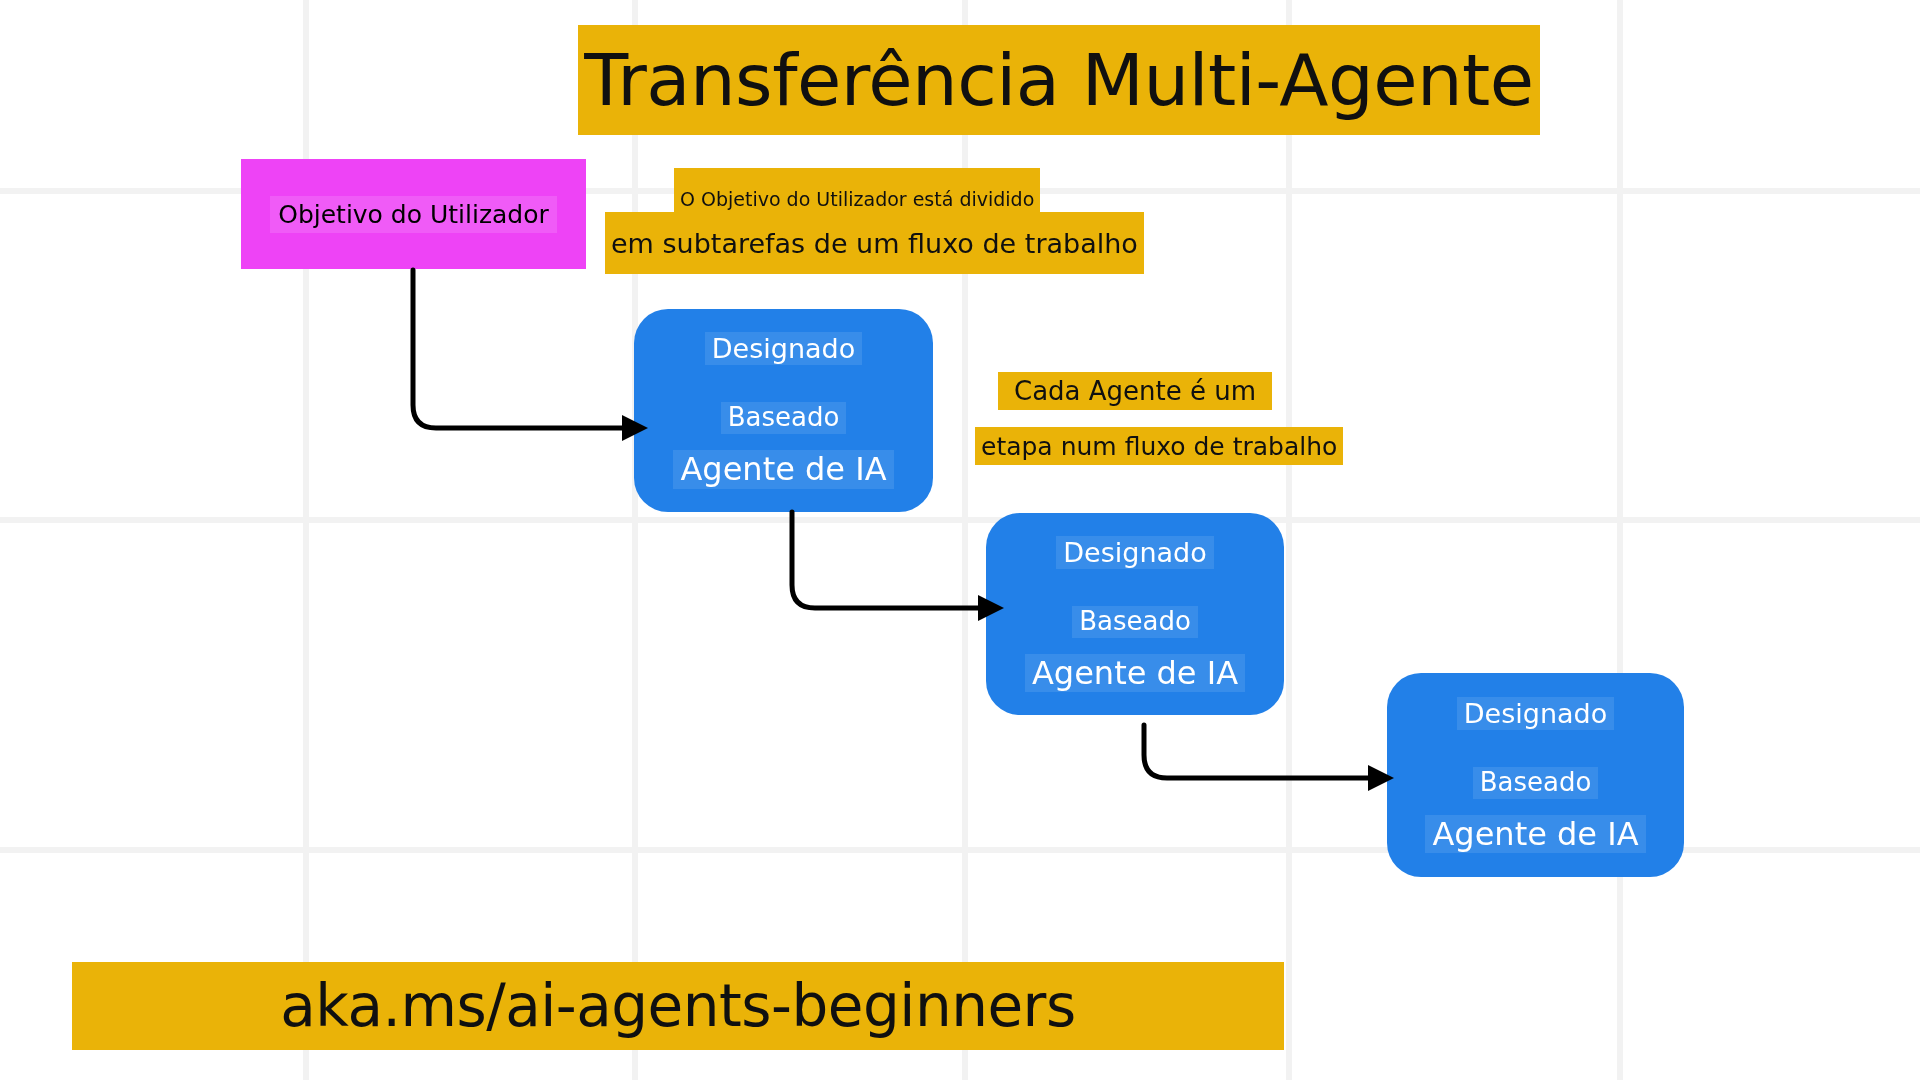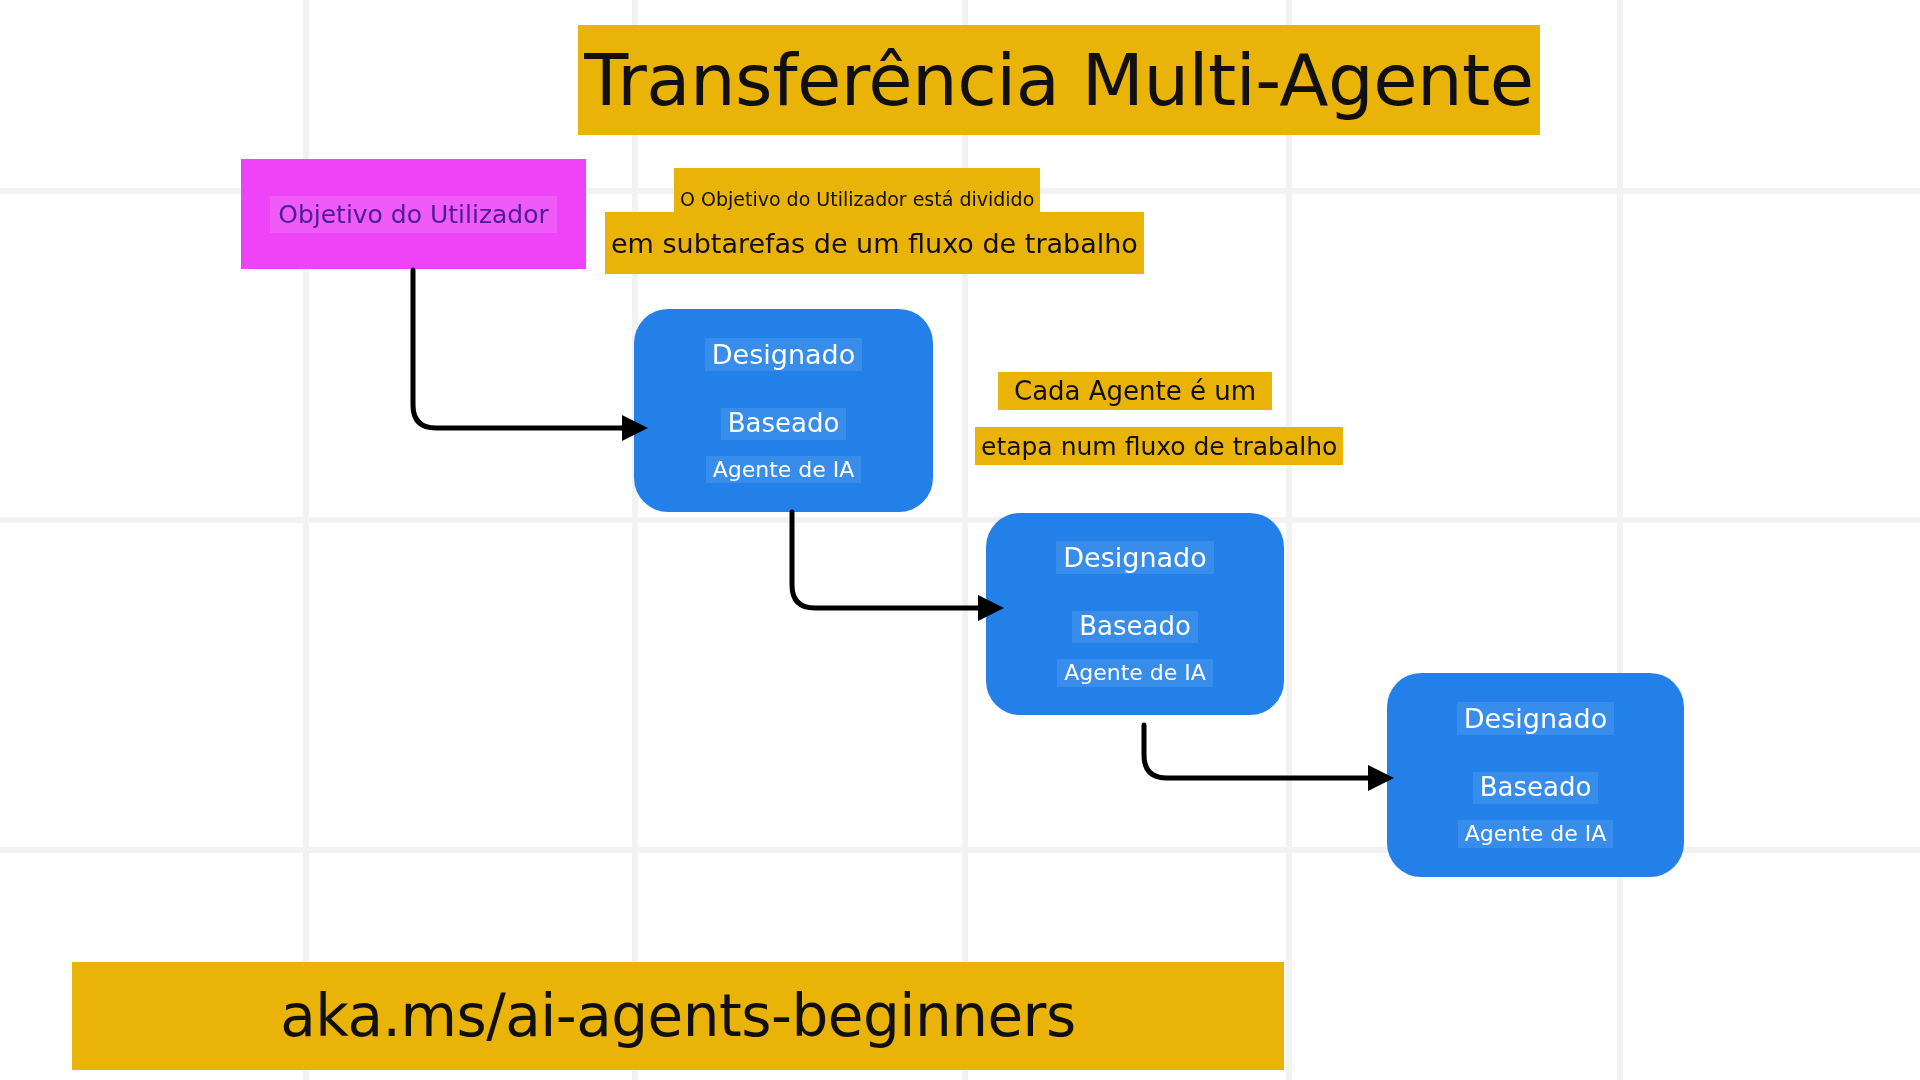--- a/index.html
+++ b/index.html
@@ -88,21 +88,21 @@
     top: 427px;
     height: 38px;
     padding: 0 6px;
     font-size: 25px;
   }
 
   #url-band {
     left: 72px;
     top: 962px;
     width: 1212px;
-    height: 108px;
+    height: 88px;
     justify-content: center;
     font-size: 58px;
     letter-spacing: -0.5px;
     text-align: right;
   }
 
   
   #user-goal-box {
     position: absolute;
     left: 241px;
@@ -111,21 +111,21 @@
     height: 110px;
     background: #ee43f6;
     display: flex;
     align-items: center;
     justify-content: center;
   }
   #user-goal-box .goal-text {
     background: rgba(255,255,255,0.13);
     padding: 4px 8px;
     font-size: 25px;
-    color: #4c1d95;
+    color: #000000;
     white-space: nowrap;
   }
 
   
   .agent-box {
     position: absolute;
     background: #2280e8;
     border-radius: 34px;
     display: flex;
     flex-direction: column;
@@ -134,21 +134,21 @@
     color: #ffffff;
   }
   .agent-line {
     background: rgba(255,255,255,0.10);
     padding: 1px 7px;
     white-space: nowrap;
     line-height: 1.15;
   }
   .agent-line.l1 { font-size: 27px; margin-bottom: 37px; }
   .agent-line.l2 { font-size: 26px; margin-bottom: 16px; }
-  .agent-line.l3 { font-size: 22px; }
+  .agent-line.l3 { font-size: 32px; }
 
   #agent-box-1 { left: 634px;  top: 309px; width: 299px; height: 203px; }
   #agent-box-2 { left: 986px;  top: 513px; width: 298px; height: 202px; }
   #agent-box-3 { left: 1387px; top: 673px; width: 297px; height: 204px; }
 
   
   .arrow-svg {
     position: absolute;
     overflow: visible;
     pointer-events: none;

